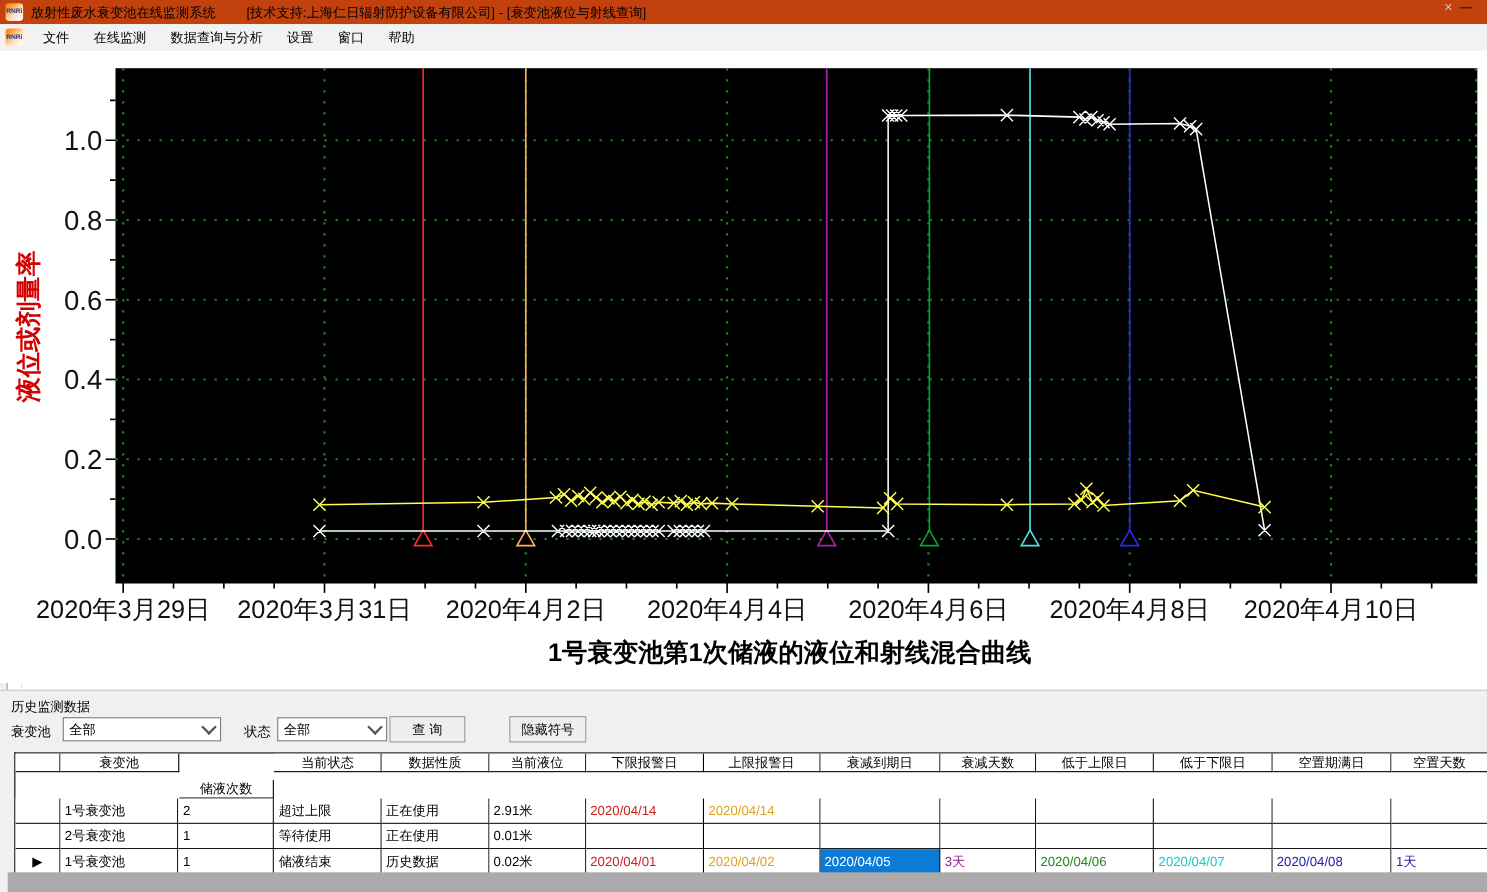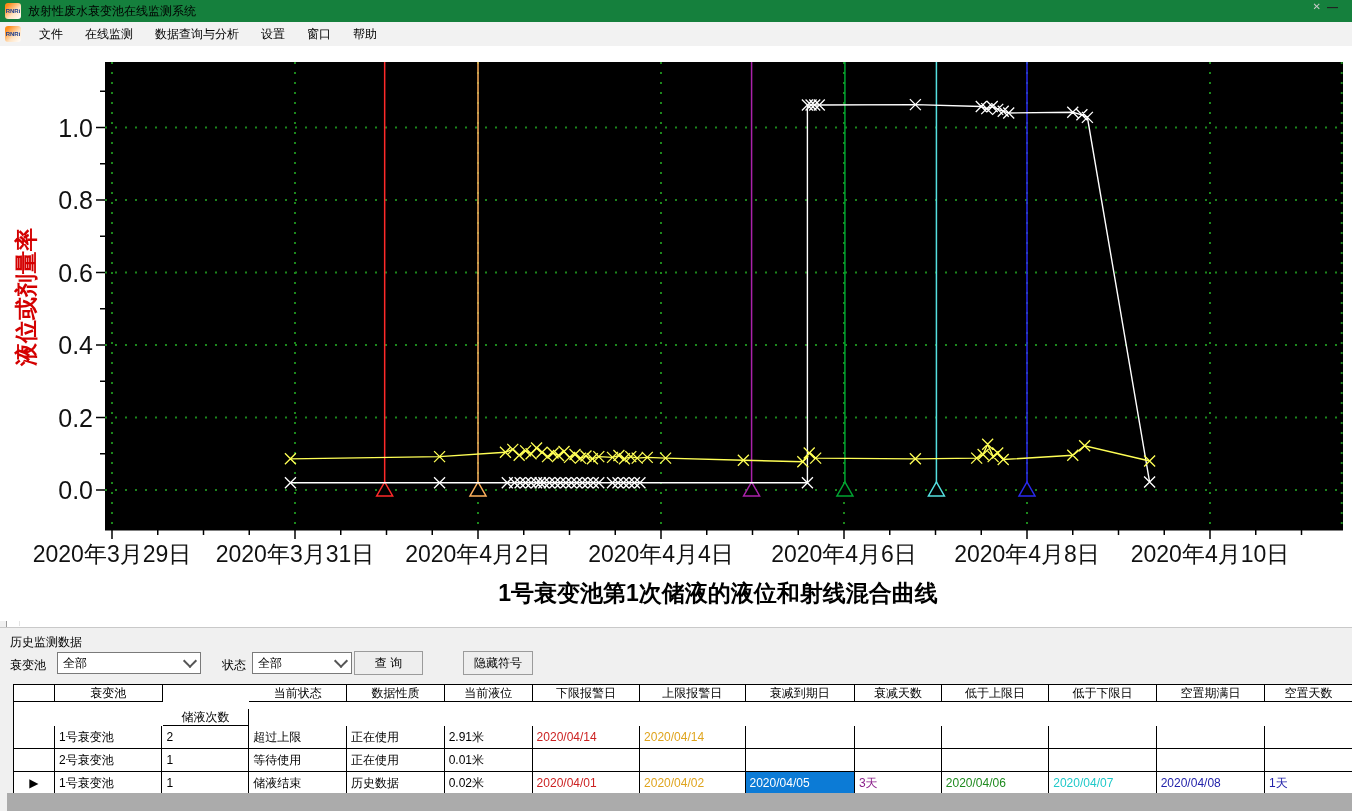--- a/index.html
+++ b/index.html
@@ -1,21 +1,21 @@
 <!DOCTYPE html>
 <html><head>
 <meta charset="utf-8">
 <style>
   html,body{margin:0;padding:0;}
   body{
     width:1352px;height:811px;overflow:hidden;background:#fff;
     font-family:"Liberation Sans",sans-serif;color:#000;position:relative;
   }
   
-  .titlebar{position:absolute;left:0;top:0;width:1352px;height:22px;background:#15803d;
+  .titlebar{position:absolute;left:0;top:0;width:1352px;height:22px;background:#c2410c;
     display:flex;align-items:center;font-size:12px;}
   .logo{width:16px;height:16px;margin:0 7px 0 5px;border-radius:3px;
     background:linear-gradient(135deg,#ff8c1a 15%,#ffe3c2 60%,#ffffff 100%);
     color:#1a3d8f;font-weight:bold;font-size:6px;display:flex;align-items:center;justify-content:center;}
   .title-main{margin-right:28px;}
   .win-ctrls{position:absolute;right:14px;top:1px;display:flex;gap:6px;align-items:flex-start;}
   .win-ctrls .dim{color:#c9c9c9;font-size:10px;}
   .win-ctrls .min{color:#222;font-size:11px;font-weight:bold;}
   
   .menubar{position:absolute;left:0;top:22px;width:1352px;height:24px;background:#f2f2f2;
@@ -54,20 +54,21 @@
   .tbody .tcell{height:23px;line-height:22px;}
   .sel-cell{text-align:center;padding:0;}
   .gray-bottom{position:absolute;left:7px;top:165px;width:1345px;height:19px;background:#ababab;}
 </style>
 </head>
 <body>
 
 <div class="titlebar">
   <div class="logo">RNRi</div>
   <span class="title-main">放射性废水衰变池在线监测系统</span>
+  <span>[技术支持:上海仁日辐射防护设备有限公司] - [衰变池液位与射线查询]</span>
   <div class="win-ctrls">
     <span class="dim">✕</span>
     <span class="min">—</span>
   </div>
 </div>
 
 <div class="menubar">
   <div class="logo">RNRi</div>
   <div class="menu-item">文件</div>
   <div class="menu-item">在线监测</div>

